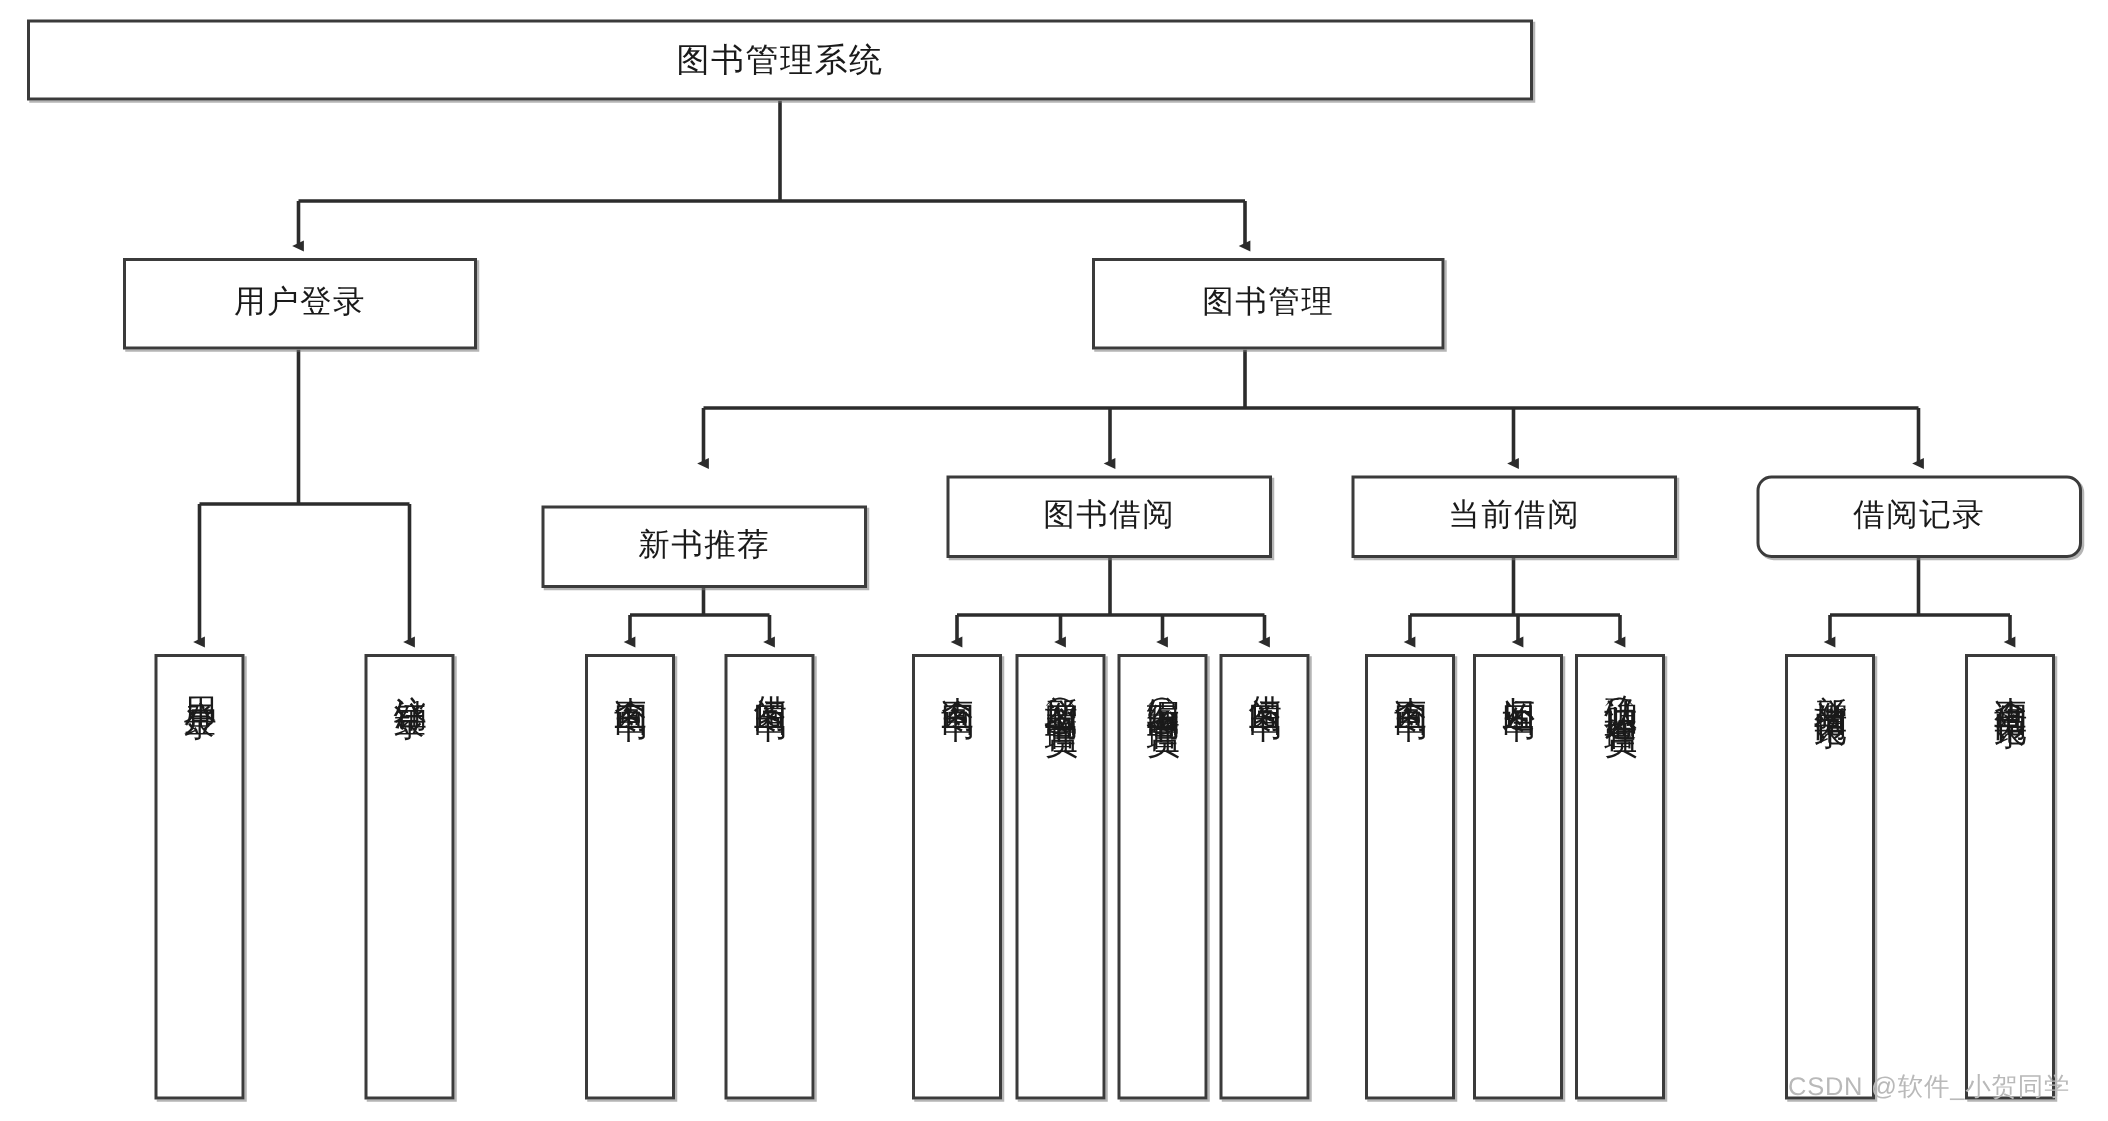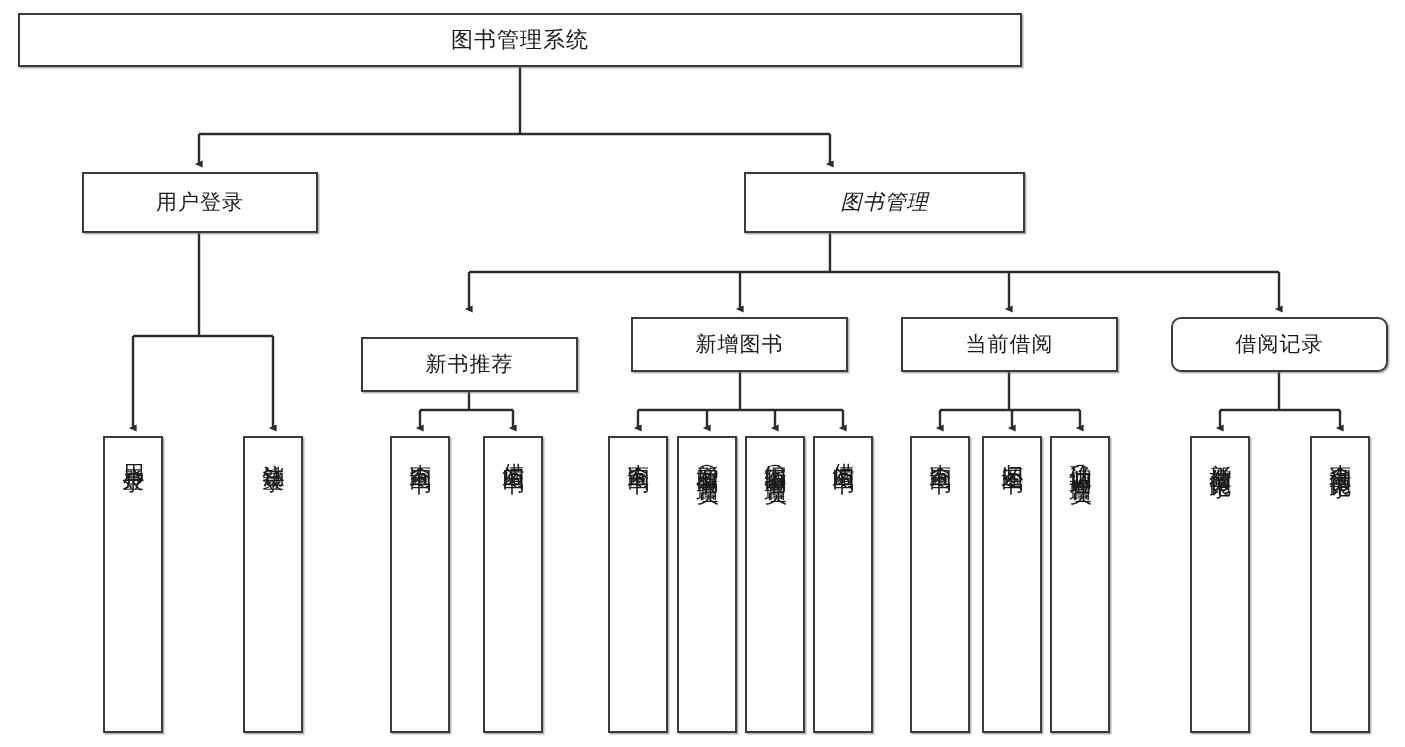--- a/index.html
+++ b/index.html
@@ -133,30 +133,30 @@
   </svg>
 
   <div class="node node-root" style="left:18px; top:13px; width:1004px; height:54px;justify-content:center;">
     <span class="node-label">图书管理系统</span>
   </div>
 
   <div class="node node-l1" style="left:82px; top:172px; width:236px; height:61px;">
     <span class="node-label">用户登录</span>
   </div>
 
-  <div class="node node-l1" style="left:744px; top:172px; width:281px; height:61px;font-style:italic;">
+  <div class="node node-l1" style="left:728px; top:172px; width:235px; height:61px;">
     <span class="node-label">图书管理</span>
   </div>
 
   <div class="node node-l2" style="left:361px; top:317px; width:217px; height:55px;margin-top:20px;">
     <span class="node-label">新书推荐</span>
   </div>
 
   <div class="node node-l2" style="left:631px; top:317px; width:217px; height:55px;">
-    <span class="node-label">新增图书</span>
+    <span class="node-label">图书借阅</span>
   </div>
 
   <div class="node node-l2" style="left:901px; top:317px; width:217px; height:55px;">
     <span class="node-label">当前借阅</span>
   </div>
 
   <div class="node node-l2" style="left:1171px; top:317px; width:217px; height:55px;border-radius:10px;">
     <span class="node-label">借阅记录</span>
   </div>
 
@@ -205,14 +205,15 @@
   </div>
 
   <div class="node node-leaf" style="left:1190px; top:436px; width:60px; height:297px;">
     <span class="node-label">新增借阅记录</span>
   </div>
 
   <div class="node node-leaf" style="left:1310px; top:436px; width:60px; height:297px;">
     <span class="node-label">查询借阅记录</span>
   </div>
 
+  <div class="watermark">CSDN @软件_小贺同学</div>
 
 </div>
 
 </body></html>

